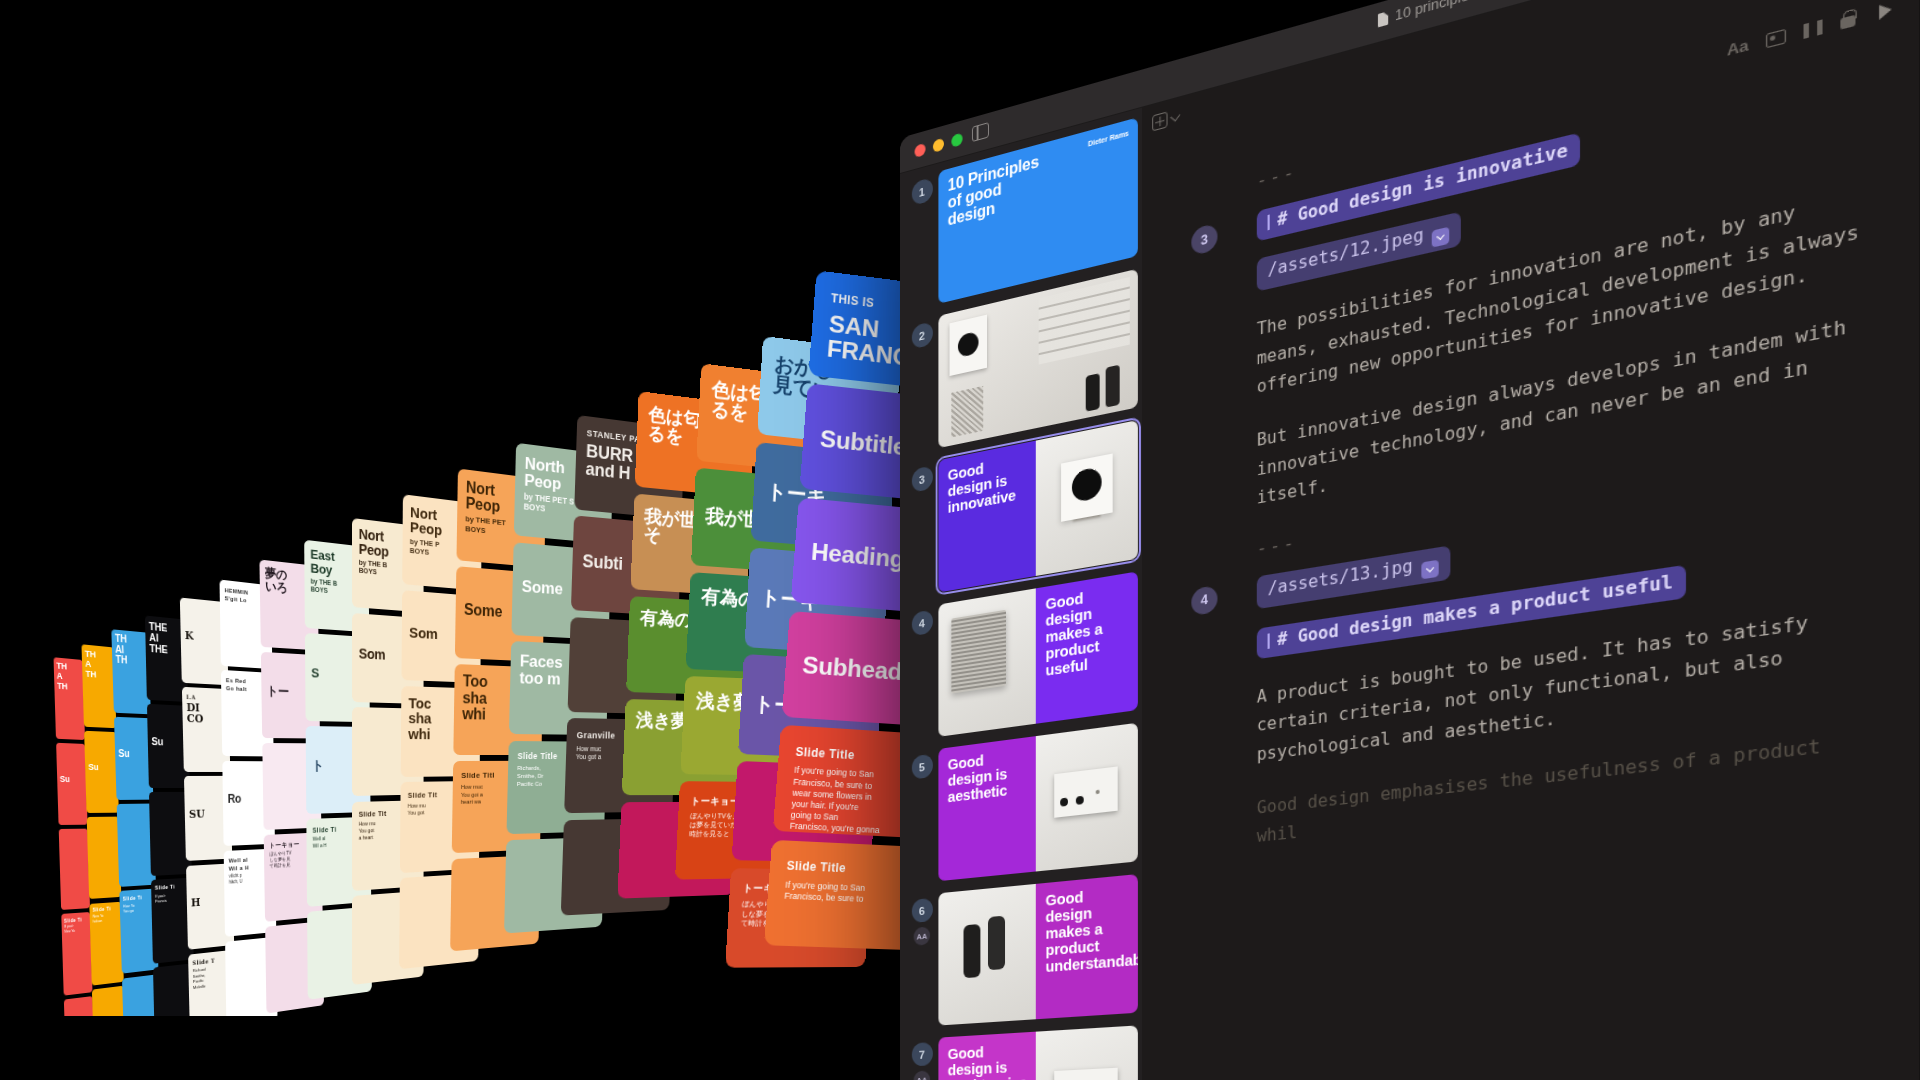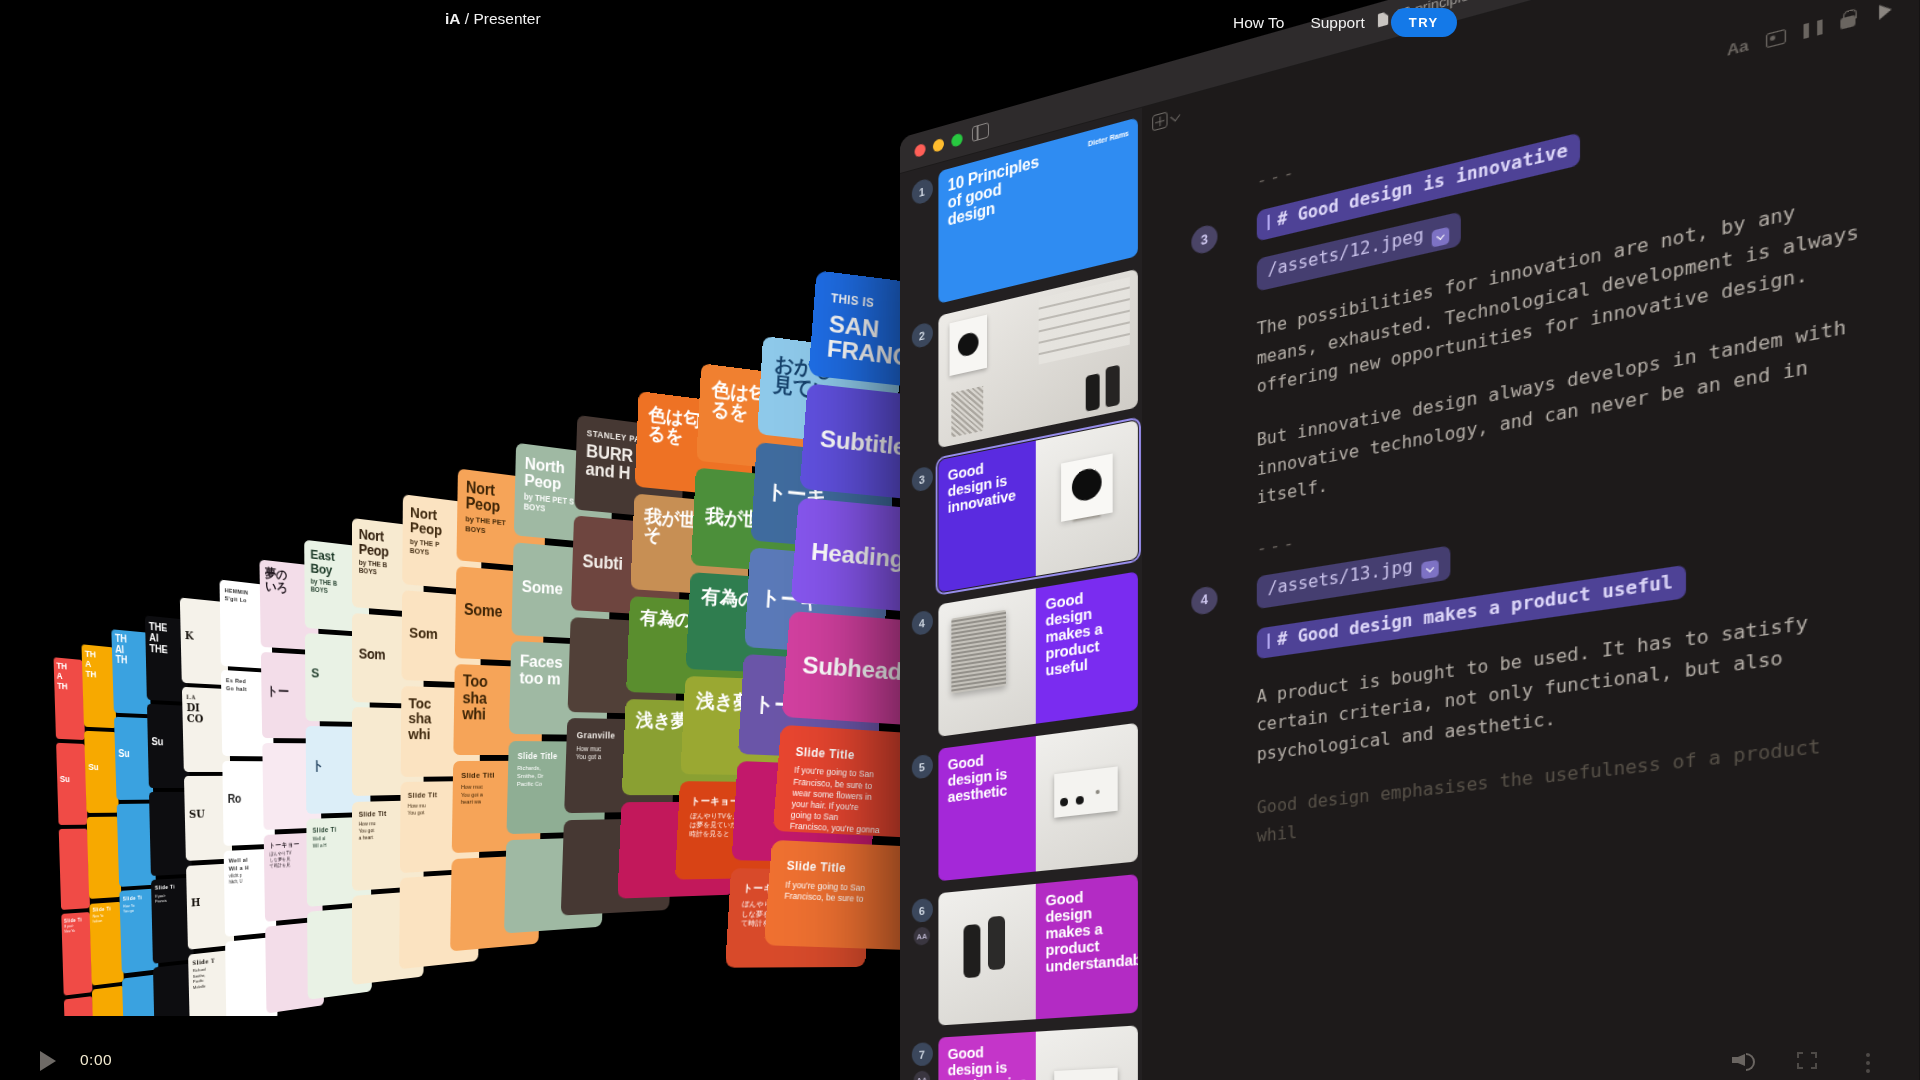--- a/index.html
+++ b/index.html
@@ -750,42 +750,15 @@
                 <div class="e-con">
                   <div class="e-p dim">Good design emphasises the usefulness of a product whil</div>
                 </div>
               </div>
             </div>
         </div>
       </div>
     </div>
   </div>
 
-  <div id="navbar">
-    <div class="nav-logo">
-      <b>iA</b>
-      <span>/ Presenter</span>
-    </div>
-    <div class="nav-right">
-      <span class="nav-link">How To</span>
-      <span class="nav-link">Support</span>
-      <button class="try-btn">TRY</button>
-    </div>
-  </div>
-
-  <div id="player-bar">
-    <span class="play-btn"></span>
-    <span class="time">0:00</span>
-    <span class="vol"></span>
-    <span class="fs">
-      <span class="c1"></span>
-        <span class="c2"></span>
-        <span class="c3"></span>
-        <span class="c4"></span>
-    </span>
-    <span class="menu-dots">
-        <i></i>
-        <i></i>
-        <i></i>
-      </span>
-  </div>
+
 
 </div>
 
 </body></html>

